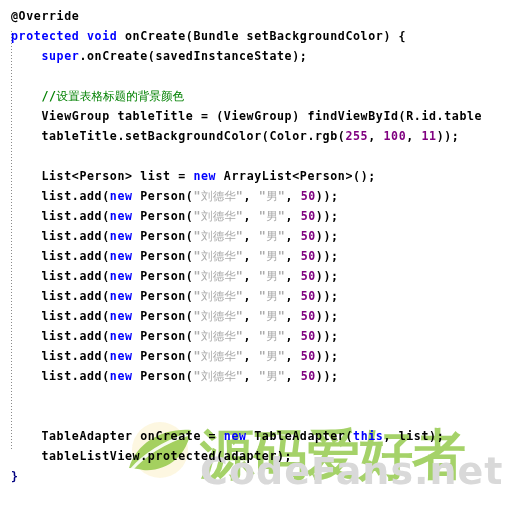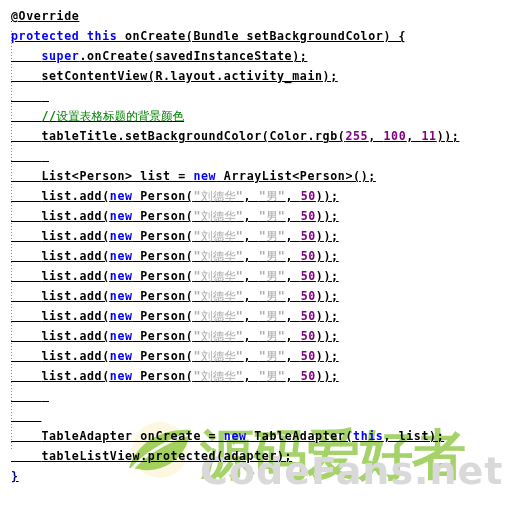--- a/index.html
+++ b/index.html
@@ -75,21 +75,20 @@
 
   
   #code {
     position: absolute;
     left: 0;
     top: 0;
     width: 506px;
     z-index: 2;
     padding-top: 6px;
     box-sizing: border-box;
-    text-decoration: underline;
   }
   .line {
     height: 20px;
     line-height: 20px;
     white-space: pre;
     overflow: hidden;
     font-size: 11.6px;
     font-weight: 700;
     letter-spacing: 0.62px;
     padding-left: 11px;
@@ -119,25 +118,25 @@
       <path d="M8 50 C22 34 42 22 66 14" stroke="#ffffff" stroke-width="3" fill="none" opacity="0.9"></path>
     </svg>
     <div id="wm-cn">源码爱好者</div>
     <div id="wm-en">CodeFans.net</div>
   </div>
 
   <div id="indent-guide"></div>
 
   <div id="code">
       <div class="line"><span class="tok t-anno">@Override</span></div>
-      <div class="line"><span class="tok t-keyword">protected this </span><span class="tok t-plain">onCreate(Bundle setBackgroundColor) {</span></div>
+      <div class="line"><span class="tok t-keyword">protected void </span><span class="tok t-plain">onCreate(Bundle setBackgroundColor) {</span></div>
       <div class="line"><span class="tok t-plain">    </span><span class="tok t-keyword">super</span><span class="tok t-plain">.onCreate(savedInstanceState);</span></div>
-      <div class="line"><span class="tok t-plain">    </span><span class="tok t-plain">setContentView(R.layout.activity_main);</span></div>
       <div class="line"><span class="tok t-plain">    </span>&nbsp;</div>
       <div class="line"><span class="tok t-plain">    </span><span class="tok t-comment">//</span><span class="tok t-cjkcom">设置表格标题的背景颜色</span></div>
+      <div class="line"><span class="tok t-plain">    </span><span class="tok t-plain">ViewGroup tableTitle = (ViewGroup) findViewById(R.id.table</span></div>
       <div class="line"><span class="tok t-plain">    </span><span class="tok t-plain">tableTitle.setBackgroundColor(Color.rgb(</span><span class="tok t-number">255</span><span class="tok t-plain">, </span><span class="tok t-number">100</span><span class="tok t-plain">, </span><span class="tok t-number">11</span><span class="tok t-plain">));</span></div>
       <div class="line"><span class="tok t-plain">    </span>&nbsp;</div>
       <div class="line"><span class="tok t-plain">    </span><span class="tok t-plain">List&lt;Person&gt; list = </span><span class="tok t-keyword">new</span><span class="tok t-plain"> ArrayList&lt;Person&gt;();</span></div>
       <div class="line"><span class="tok t-plain">    </span><span class="tok t-plain">list.add(</span><span class="tok t-keyword">new</span><span class="tok t-plain"> Person(</span><span class="tok t-string">"</span><span class="tok t-cjkstr">刘德华</span><span class="tok t-string">"</span><span class="tok t-plain">, </span><span class="tok t-string">"</span><span class="tok t-cjkstr">男</span><span class="tok t-string">"</span><span class="tok t-plain">, </span><span class="tok t-number">50</span><span class="tok t-plain">));</span></div>
       <div class="line"><span class="tok t-plain">    </span><span class="tok t-plain">list.add(</span><span class="tok t-keyword">new</span><span class="tok t-plain"> Person(</span><span class="tok t-string">"</span><span class="tok t-cjkstr">刘德华</span><span class="tok t-string">"</span><span class="tok t-plain">, </span><span class="tok t-string">"</span><span class="tok t-cjkstr">男</span><span class="tok t-string">"</span><span class="tok t-plain">, </span><span class="tok t-number">50</span><span class="tok t-plain">));</span></div>
       <div class="line"><span class="tok t-plain">    </span><span class="tok t-plain">list.add(</span><span class="tok t-keyword">new</span><span class="tok t-plain"> Person(</span><span class="tok t-string">"</span><span class="tok t-cjkstr">刘德华</span><span class="tok t-string">"</span><span class="tok t-plain">, </span><span class="tok t-string">"</span><span class="tok t-cjkstr">男</span><span class="tok t-string">"</span><span class="tok t-plain">, </span><span class="tok t-number">50</span><span class="tok t-plain">));</span></div>
       <div class="line"><span class="tok t-plain">    </span><span class="tok t-plain">list.add(</span><span class="tok t-keyword">new</span><span class="tok t-plain"> Person(</span><span class="tok t-string">"</span><span class="tok t-cjkstr">刘德华</span><span class="tok t-string">"</span><span class="tok t-plain">, </span><span class="tok t-string">"</span><span class="tok t-cjkstr">男</span><span class="tok t-string">"</span><span class="tok t-plain">, </span><span class="tok t-number">50</span><span class="tok t-plain">));</span></div>
       <div class="line"><span class="tok t-plain">    </span><span class="tok t-plain">list.add(</span><span class="tok t-keyword">new</span><span class="tok t-plain"> Person(</span><span class="tok t-string">"</span><span class="tok t-cjkstr">刘德华</span><span class="tok t-string">"</span><span class="tok t-plain">, </span><span class="tok t-string">"</span><span class="tok t-cjkstr">男</span><span class="tok t-string">"</span><span class="tok t-plain">, </span><span class="tok t-number">50</span><span class="tok t-plain">));</span></div>
       <div class="line"><span class="tok t-plain">    </span><span class="tok t-plain">list.add(</span><span class="tok t-keyword">new</span><span class="tok t-plain"> Person(</span><span class="tok t-string">"</span><span class="tok t-cjkstr">刘德华</span><span class="tok t-string">"</span><span class="tok t-plain">, </span><span class="tok t-string">"</span><span class="tok t-cjkstr">男</span><span class="tok t-string">"</span><span class="tok t-plain">, </span><span class="tok t-number">50</span><span class="tok t-plain">));</span></div>
       <div class="line"><span class="tok t-plain">    </span><span class="tok t-plain">list.add(</span><span class="tok t-keyword">new</span><span class="tok t-plain"> Person(</span><span class="tok t-string">"</span><span class="tok t-cjkstr">刘德华</span><span class="tok t-string">"</span><span class="tok t-plain">, </span><span class="tok t-string">"</span><span class="tok t-cjkstr">男</span><span class="tok t-string">"</span><span class="tok t-plain">, </span><span class="tok t-number">50</span><span class="tok t-plain">));</span></div>

